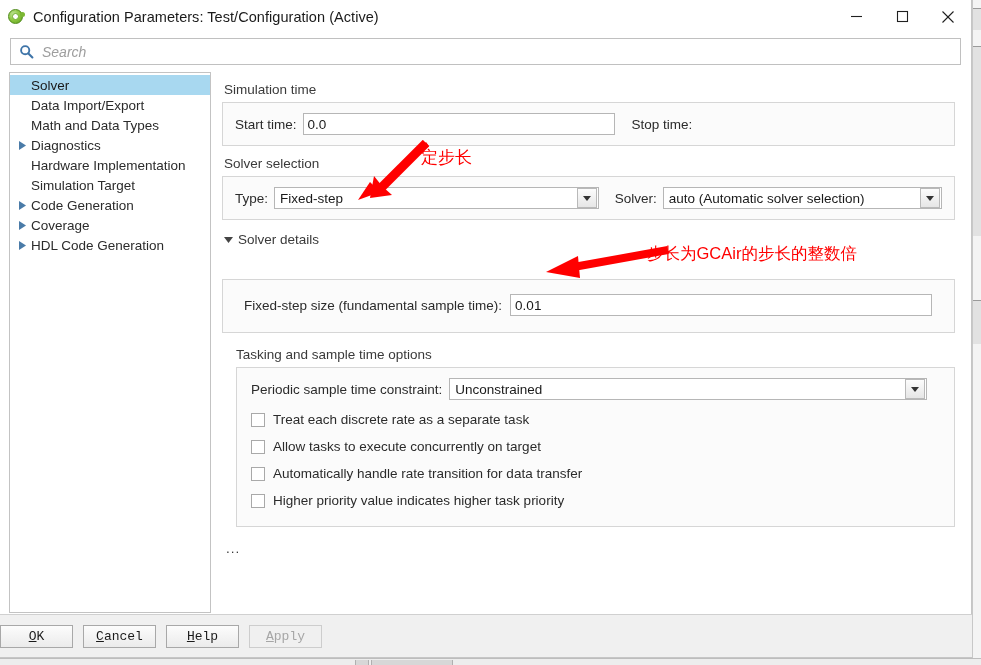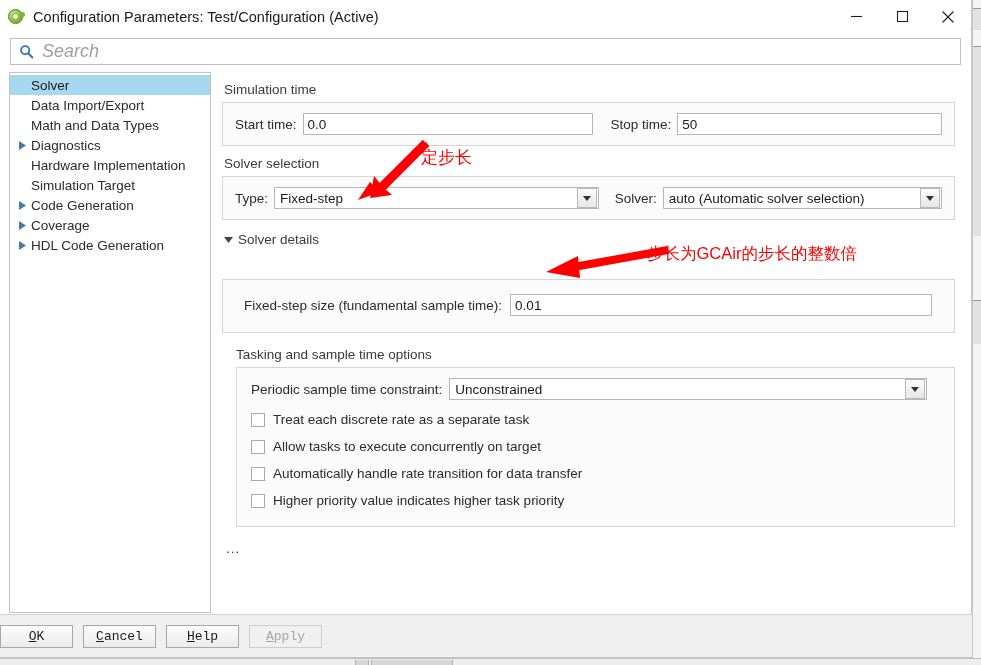--- a/index.html
+++ b/index.html
@@ -117,21 +117,21 @@
   .searchbox {
     height: 27px;
     border: 1px solid #c0c0c0;
     background: #ffffff;
     display: flex;
     align-items: center;
     padding-left: 8px;
   }
   .search-icon { flex: 0 0 auto; margin-right: 8px; display: block; }
   .search-ph {
-    font-size: 18px;
+    font-size: 14px;
     font-style: italic;
     color: #9e9e9e;
   }
 
   
   .body-split {
     position: relative;
     height: 548px;
     background: #ffffff;
   }
@@ -439,21 +439,20 @@
       </div>
 
       <div class="pane">
 
         <div class="section-title">Simulation time</div>
         <div class="group">
           <div class="row">
             <span class="lbl">Start time:</span>
             <div class="field" style="width:312px;margin-left:6px;">0.0</div>
             <span class="lbl" style="margin-left:17px;">Stop time:</span>
-            <div class="field" style="width:284px;margin-left:6px;">50</div>
           </div>
         </div>
 
         <div class="section-title">Solver selection</div>
         <div class="group">
           <div class="row">
             <span class="lbl">Type:</span>
             <div class="combo" style="width:330px;margin-left:6px;">
               <span class="val">Fixed-step</span>
               <span class="arrow">

